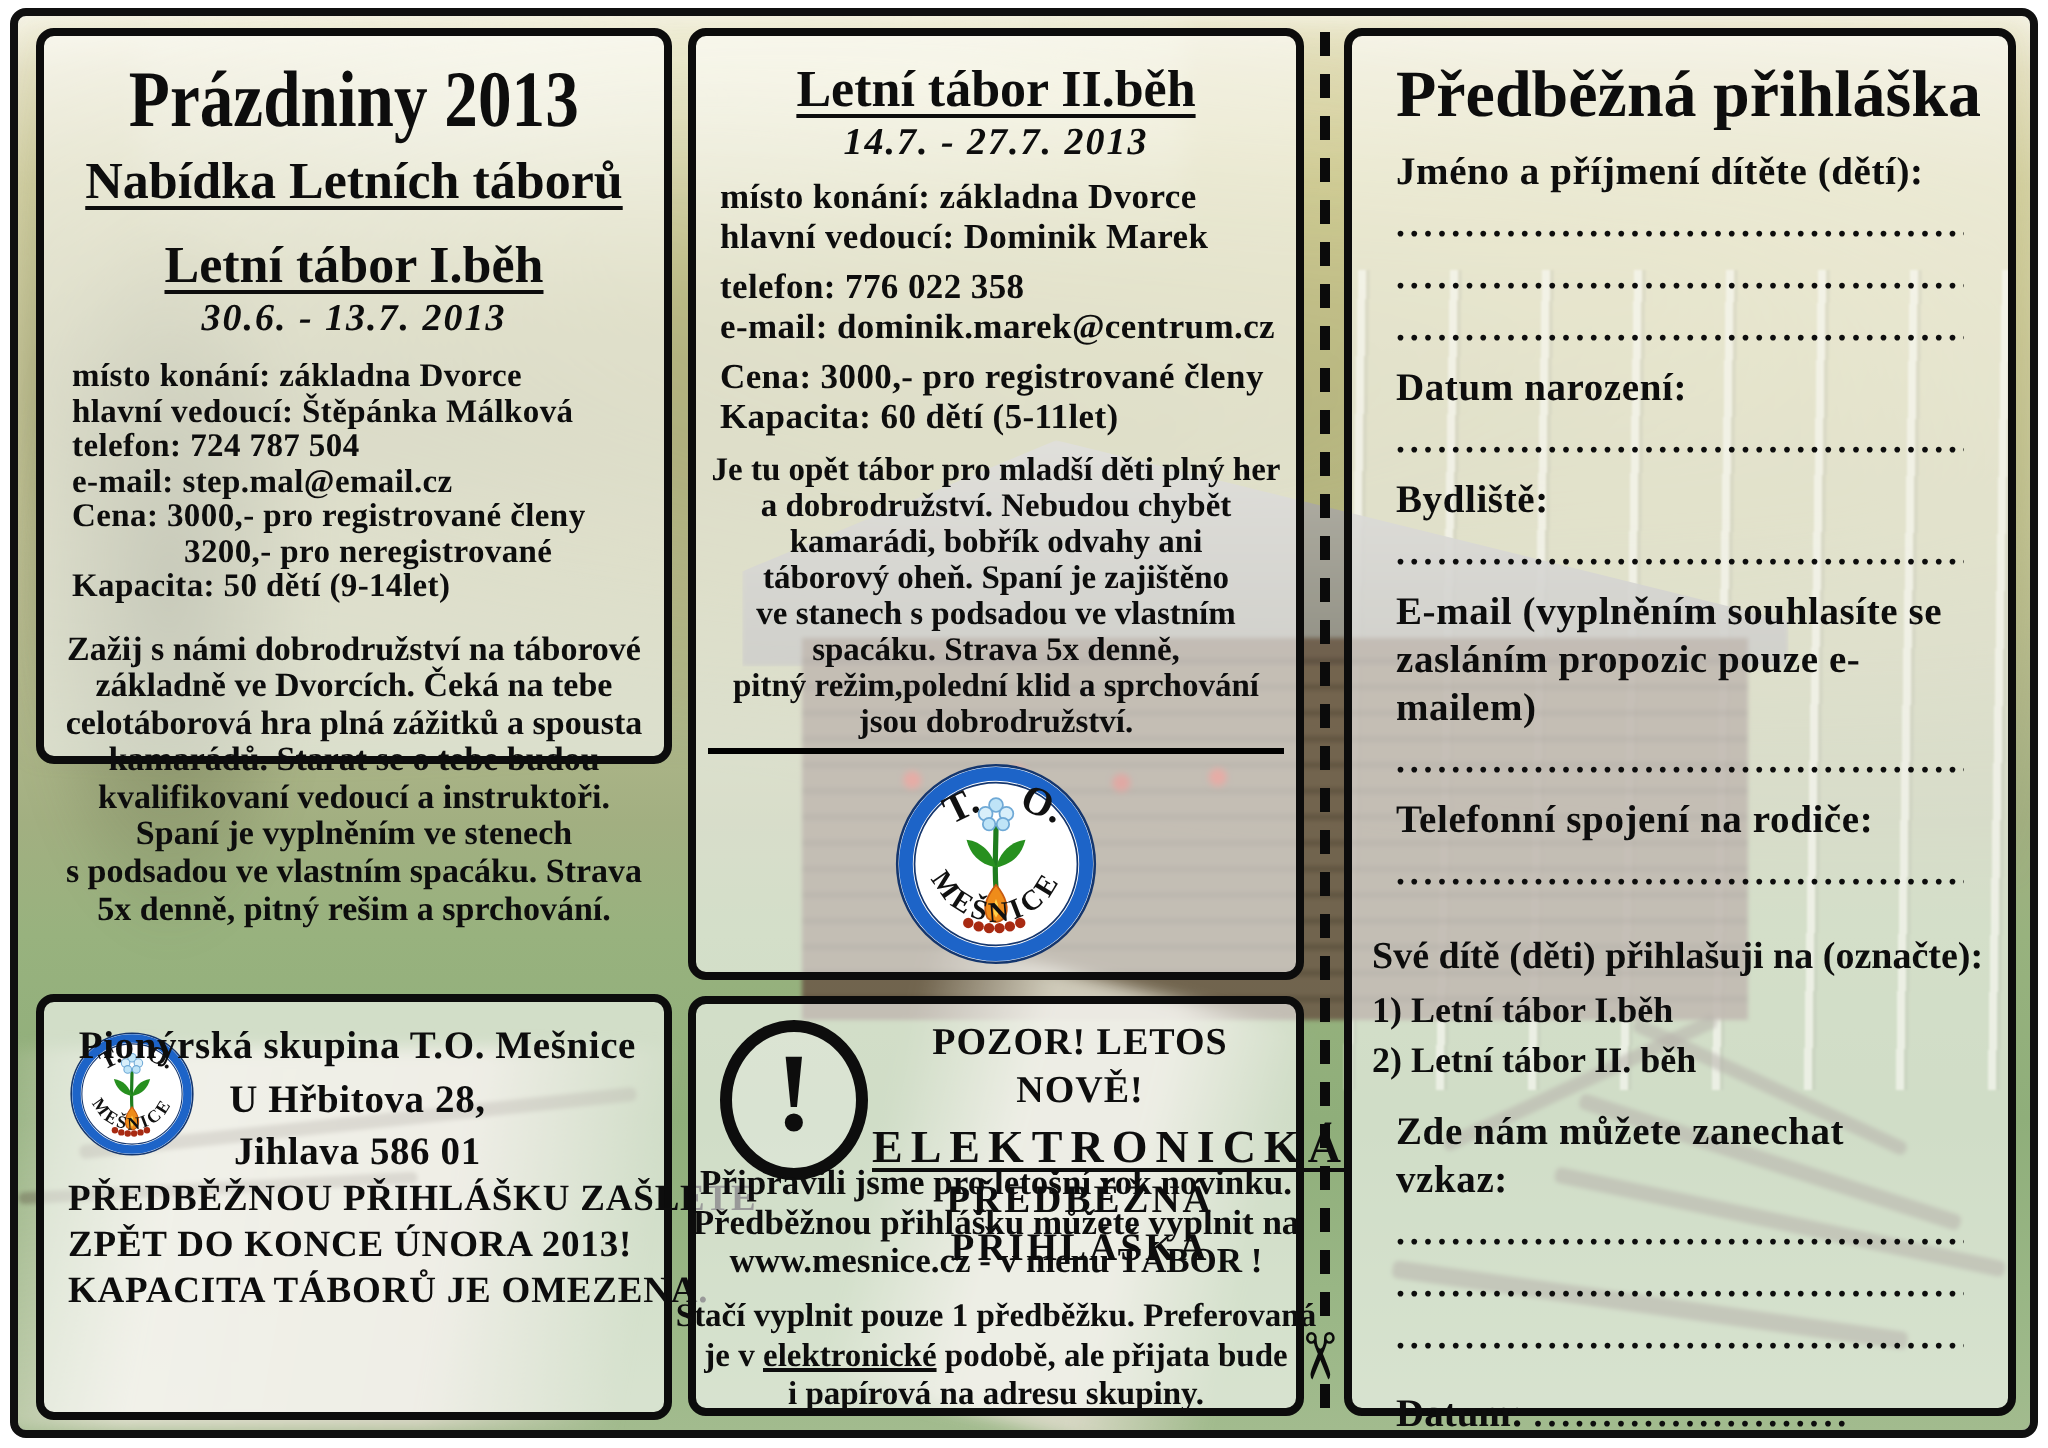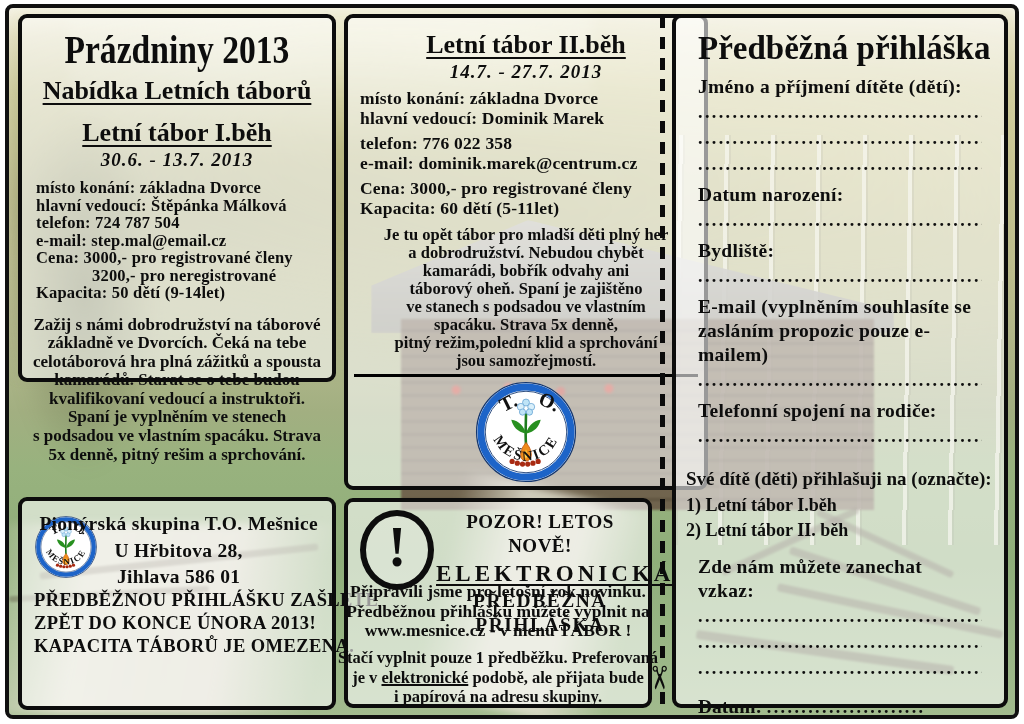--- a/index.html
+++ b/index.html
@@ -45,21 +45,21 @@
   .b4{right:150px;bottom:170px;width:150px;height:7px;transform:rotate(-25deg);}
   .b5{right:55px;bottom:168px;width:150px;height:7px;transform:rotate(25deg);}
   .b6{left:30px;bottom:150px;width:280px;height:7px;transform:rotate(-6deg);opacity:.35;}
   .b7{left:0;bottom:118px;width:200px;height:6px;transform:rotate(-3deg);opacity:.35;}
   .frame{position:absolute;left:5px;top:4px;right:5px;bottom:5px;border:4px solid #101010;border-radius:8px;z-index:6;pointer-events:none;}
   
   .bx{position:absolute;background:rgba(255,255,255,.58);border:4px solid #0c0c0c;border-radius:9px;
       box-sizing:border-box;font-weight:700;z-index:2;}
   .bx-lt{left:18px;top:14px;width:318px;height:368px;padding-top:10px;}
   .bx-lb{left:18px;top:497px;width:318px;height:213px;}
-  .bx-mt{left:344px;top:14px;width:364px;height:476px;padding-top:10px;}
+  .bx-mt{left:344px;top:14px;width:308px;height:476px;padding-top:10px;}
   .bx-mb{left:344px;top:498px;width:308px;height:210px;}
   .bx-rt{left:672px;top:14px;width:336px;height:694px;padding:0 22px;}
   h1,h2,h3,p{margin:0;}
   .c{text-align:center;}
   .u{text-decoration:underline;text-decoration-thickness:2px;text-underline-offset:4px;}
   .it{font-style:italic;}
   .ttl{font-size:40px;line-height:44px;text-align:center;}
   .squeeze{display:inline-block;transform:scaleX(.84);white-space:nowrap;}
   .sub{font-size:26px;line-height:30px;margin-top:4px;}
   .camp{font-size:26px;line-height:30px;}
@@ -177,21 +177,21 @@
       <div>Kapacita: 60 dětí (5-11let)</div>
     </div>
     <div class="desc2">
       <div>Je tu opět tábor pro mladší děti plný her</div>
       <div>a dobrodružství. Nebudou chybět</div>
       <div>kamarádi, bobřík odvahy ani</div>
       <div>táborový oheň. Spaní je zajištěno</div>
       <div>ve stanech s podsadou ve vlastním</div>
       <div>spacáku. Strava 5x denně,</div>
       <div>pitný režim,polední klid a sprchování</div>
-      <div>jsou samozřejmostí.</div>
+      <div>jsou dobrodružství.</div>
     </div>
     <div class="rule"></div>
     <div class="badge-c">
       <svg width="104" height="104" viewBox="0 0 120 120">
         <circle cx="60" cy="60" r="57" fill="#ffffff" stroke="#14366e" stroke-width="1.5"></circle>
         <circle cx="60" cy="60" r="52" fill="#ffffff" stroke="#1d64c8" stroke-width="8"></circle>
         <circle cx="60" cy="60" r="47" fill="none" stroke="#14366e" stroke-width="1"></circle>
         <text class="lg-t" x="32" y="36" transform="rotate(-26 36 32)">T.</text>
         <text class="lg-t" x="74" y="30" transform="rotate(24 80 26)">O.</text>
         <g>

